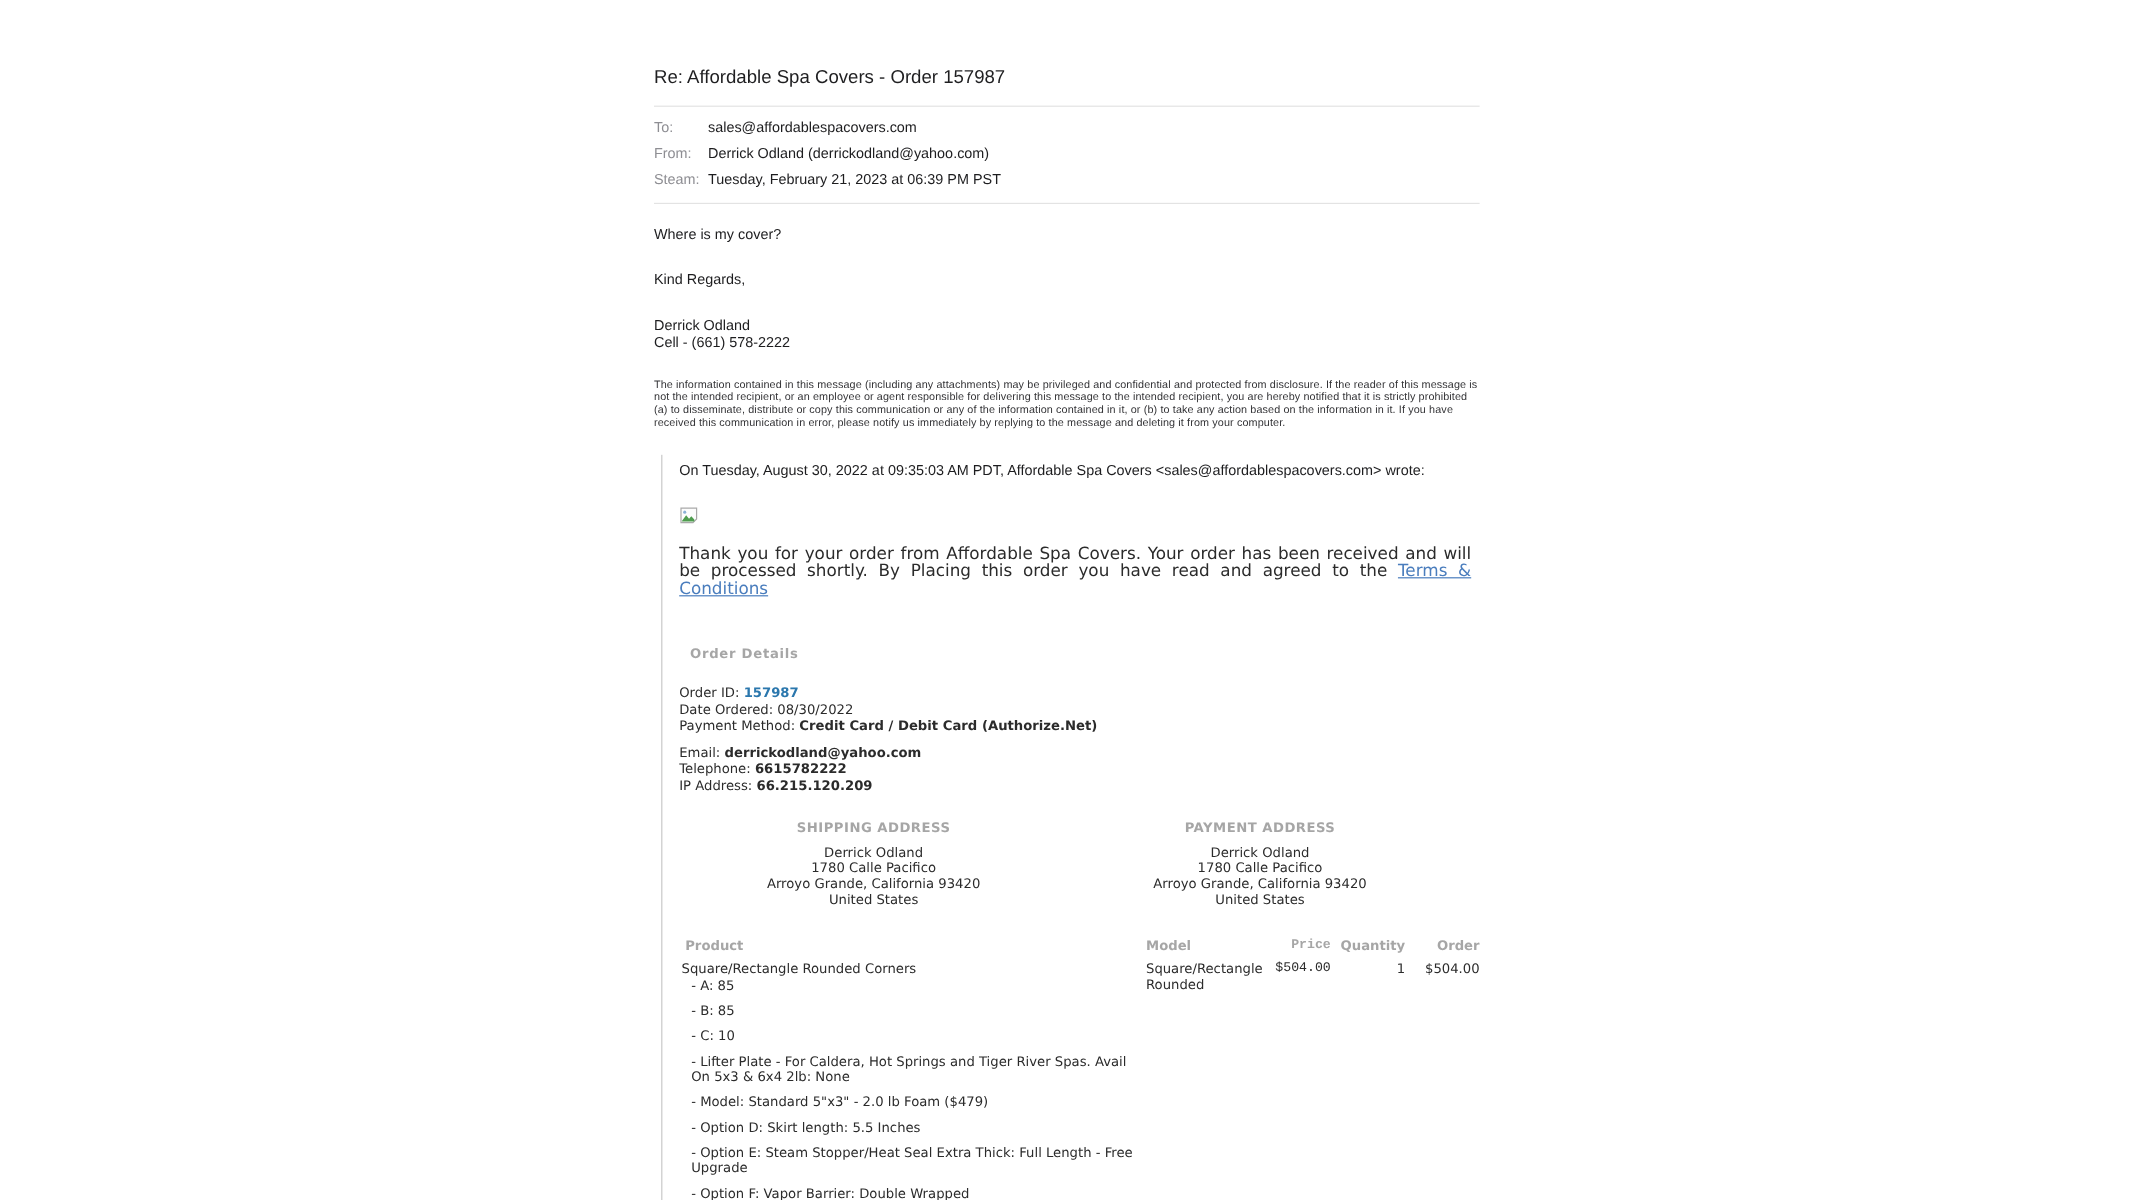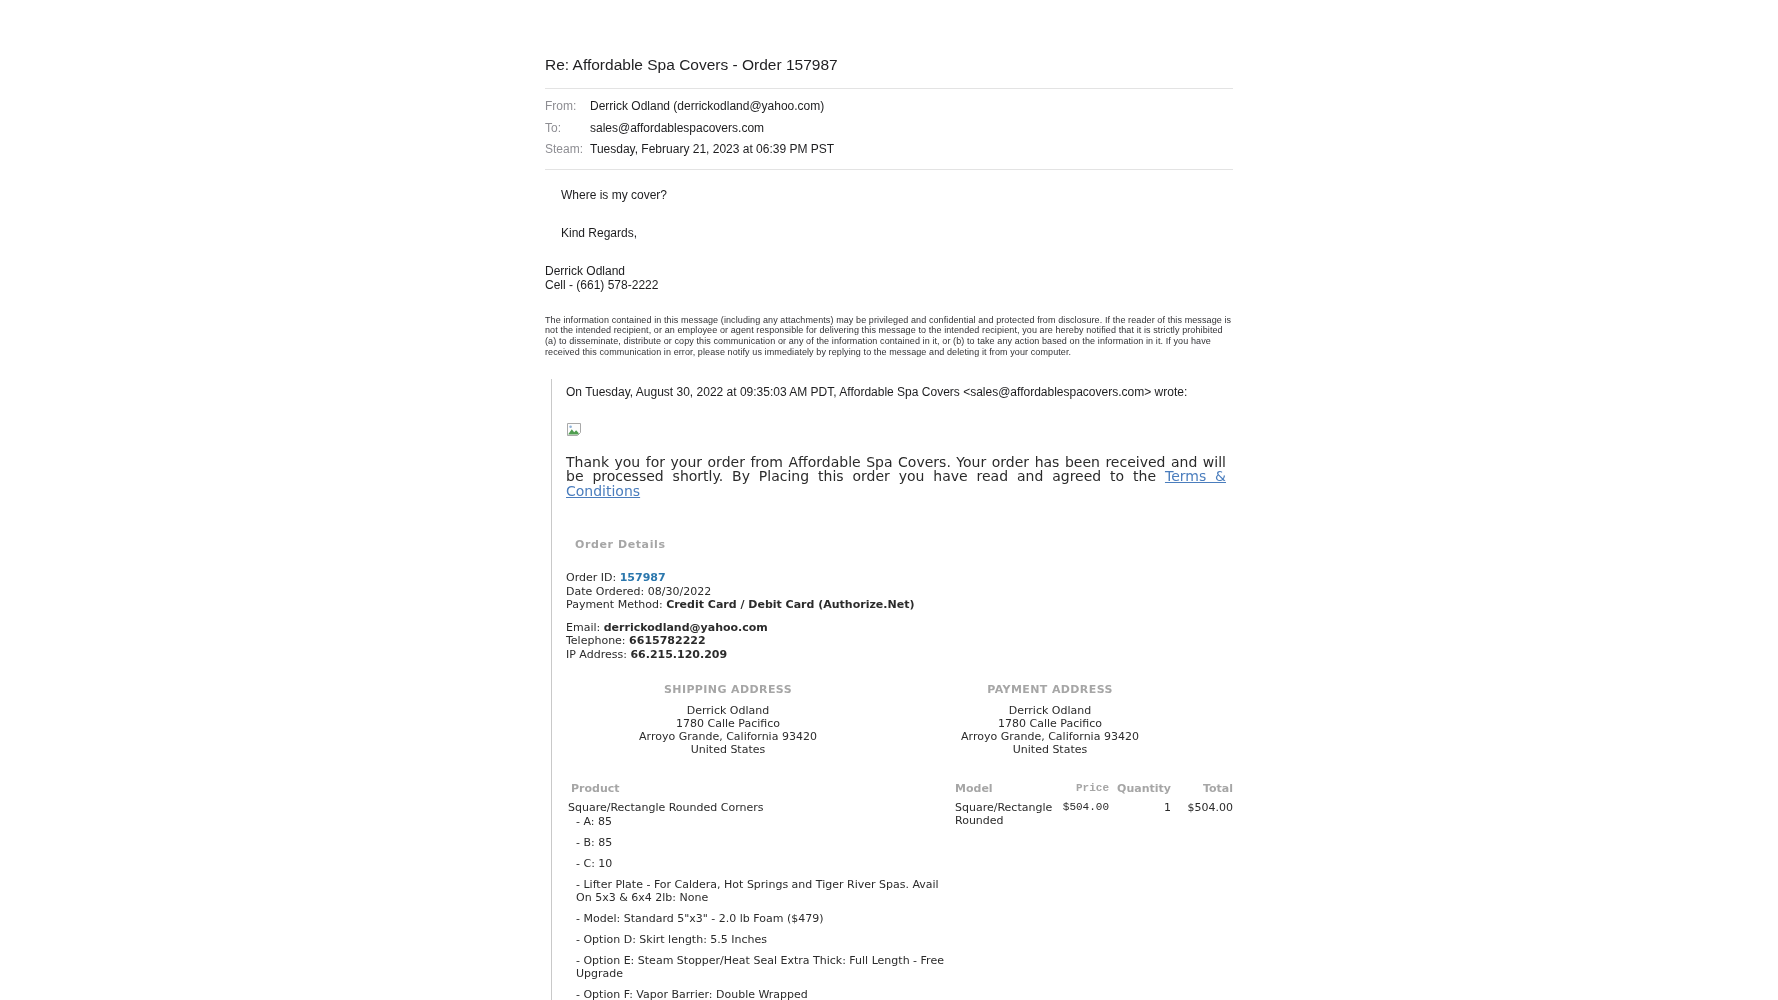--- a/index.html
+++ b/index.html
@@ -14,21 +14,21 @@
   .subject { font-size:15.5px; font-weight:400; color:#1f1f21; margin:0 0 14px 0; }
 
   .rule { border:none; border-top:1px solid #e3e3e3; margin:0; }
 
   .mail-headers { padding:7px 0 8px 0; }
   .hdr-row { display:flex; font-size:12px; line-height:21.5px; }
   .hdr-label { width:36px; color:#8e8e93; flex:none; }
   .hdr-value { color:#1d1d1f; padding-left:9px; }
 
   .body-text { font-size:12px; line-height:14px; }
-  .body-text p { margin:16px; }
+  .body-text p { margin:0; }
   .p1 { margin-top:18px !important; }
   .p2 { margin-top:24px !important; }
   .signature { margin-top:24px; }
   .signature p { margin:0; line-height:14.5px; }
 
   .disclaimer {
     margin-top:22px; font-size:9px; line-height:10.8px; color:#333336;
     letter-spacing:0.1px;
   }
 
@@ -85,26 +85,26 @@
 </head>
 <body>
 
 <div class="page">
 
   <h1 class="subject">Re: Affordable Spa Covers - Order 157987</h1>
   <hr class="rule">
 
   <div class="mail-headers">
     <div class="hdr-row">
+      <span class="hdr-label">To:</span>
+      <span class="hdr-value">sales@affordablespacovers.com</span>
+    </div>
+    <div class="hdr-row">
       <span class="hdr-label">From:</span>
       <span class="hdr-value">Derrick Odland (derrickodland@yahoo.com)</span>
-    </div>
-    <div class="hdr-row">
-      <span class="hdr-label">To:</span>
-      <span class="hdr-value">sales@affordablespacovers.com</span>
     </div>
     <div class="hdr-row">
       <span class="hdr-label">Steam:</span>
       <span class="hdr-value">Tuesday, February 21, 2023 at 06:39 PM PST</span>
     </div>
   </div>
   <hr class="rule">
 
   <div class="body-text">
     <p class="p1">Where is my cover?</p>
@@ -165,21 +165,21 @@
         </div>
       </div>
     </div>
 
     <div class="order-table">
       <div class="tbl-head">
         <div class="col-product">Product</div>
         <div class="col-model">Model</div>
         <div class="col-price">Price</div>
         <div class="col-qty">Quantity</div>
-        <div class="col-total">Total</div>
+        <div class="col-total">Order</div>
       </div>
       <div class="tbl-row">
         <div class="col-product">
           <p class="product-name">Square/Rectangle Rounded Corners</p>
           <div class="options">
             <p>- A: 85</p>
             <p>- B: 85</p>
             <p>- C: 10</p>
             <p>- Lifter Plate - For Caldera, Hot Springs and Tiger River Spas. Avail On 5x3 &amp; 6x4 2lb: None</p>
             <p>- Model: Standard 5"x3" - 2.0 lb Foam ($479)</p>

